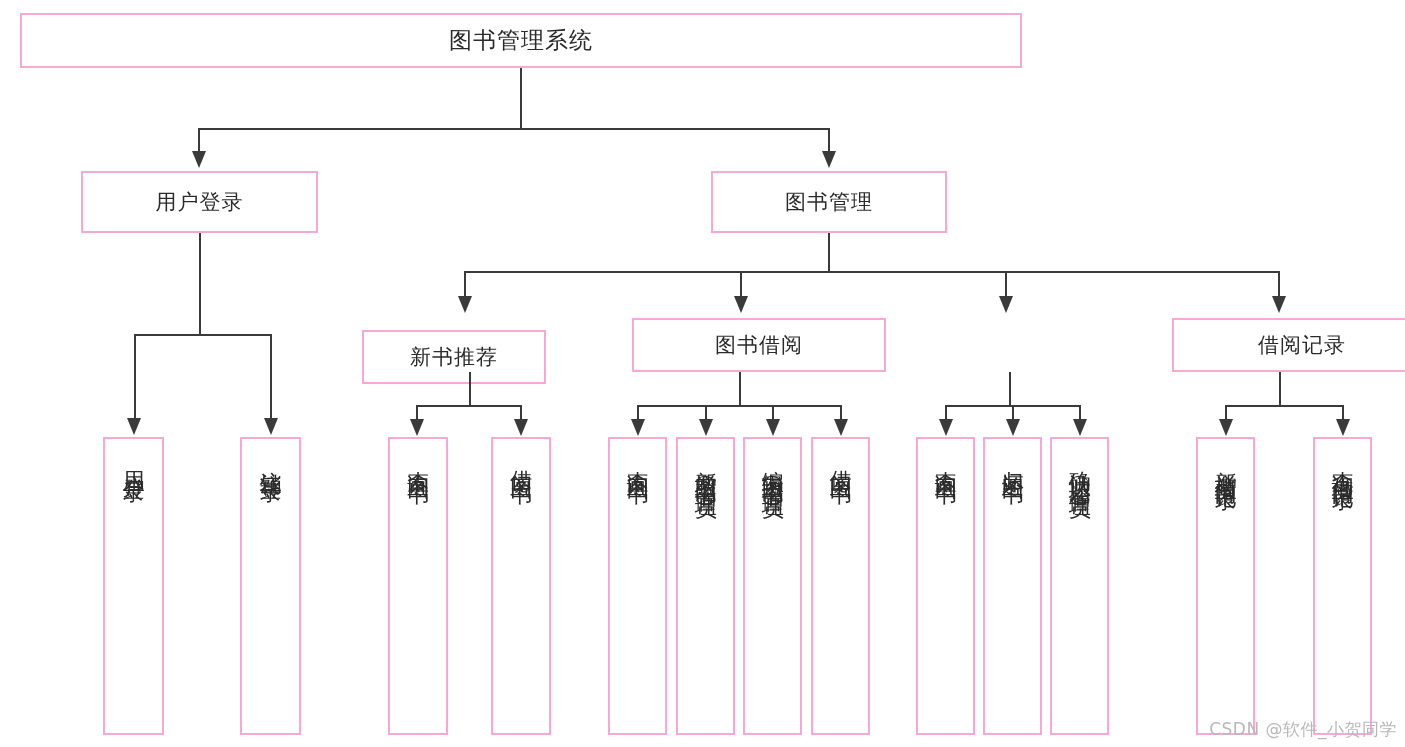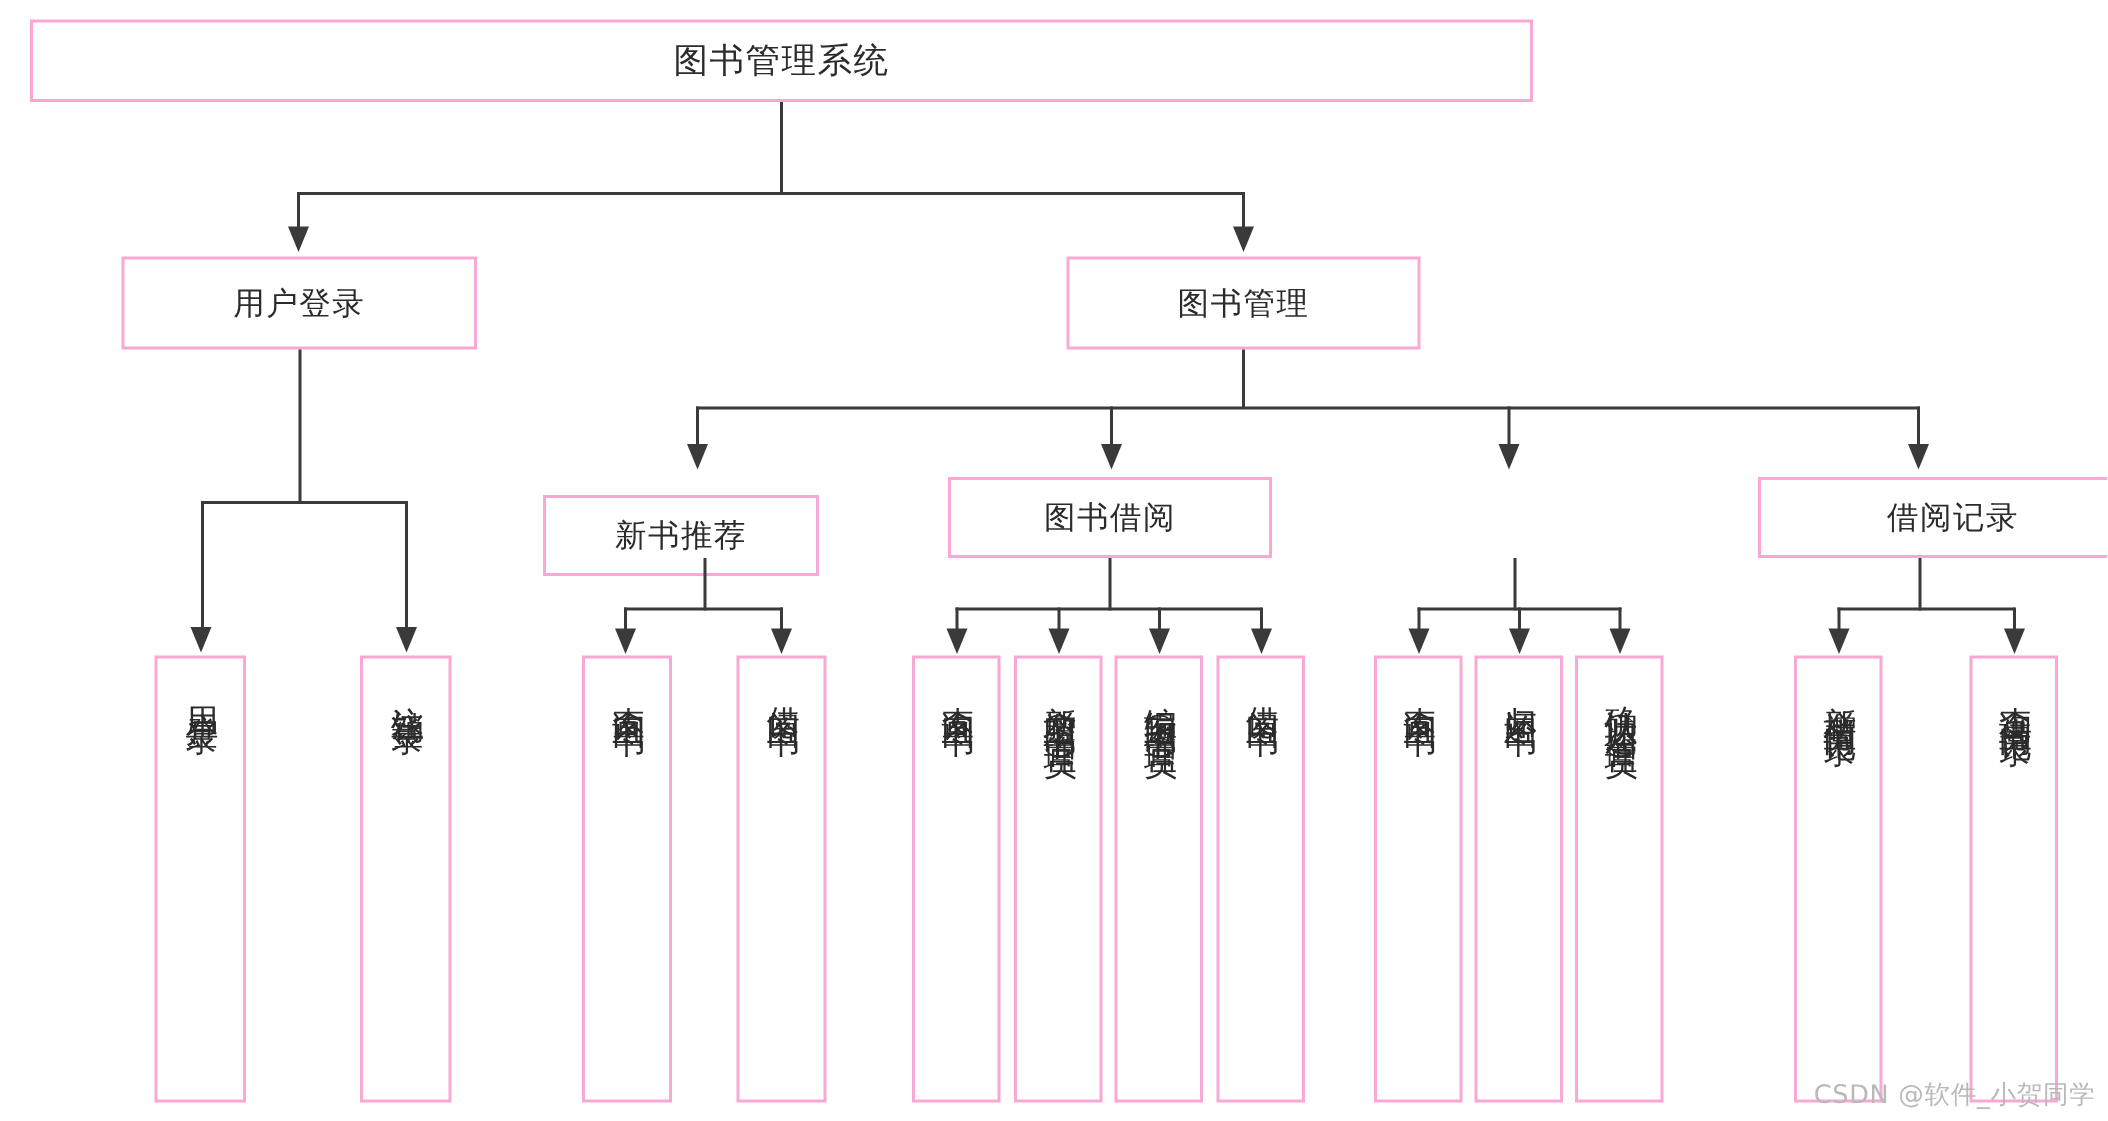--- a/index.html
+++ b/index.html
@@ -132,21 +132,21 @@
 
   <div class="vline" style="left:1005px;top:271px;height:26px;"></div>
   <div class="arrow" style="left:999px;top:296px;"></div>
 
   <div class="vline" style="left:1278px;top:271px;height:26px;"></div>
   <div class="arrow" style="left:1272px;top:296px;"></div>
 
   <div class="node level3" style="left:362px;top:318px;width:184px;height:54px;margin-top:12px;">
     <span>新书推荐</span>
   </div>
-  <div class="node level3" style="left:632px;top:318px;width:216px;height:54px;">
+  <div class="node level3" style="left:632px;top:318px;width:254px;height:54px;">
     <span>图书借阅</span>
   </div>
   <div class="node level3" style="left:1172px;top:318px;width:260px;height:54px;">
     <span>借阅记录</span>
   </div>
 
   <div class="vline" style="left:469px;top:372px;height:35px;"></div>
   <div class="hline" style="left:416px;top:405px;width:106px;"></div>
   <div class="vline" style="left:416px;top:405px;height:15px;"></div>
   <div class="arrow" style="left:410px;top:419px;"></div>

